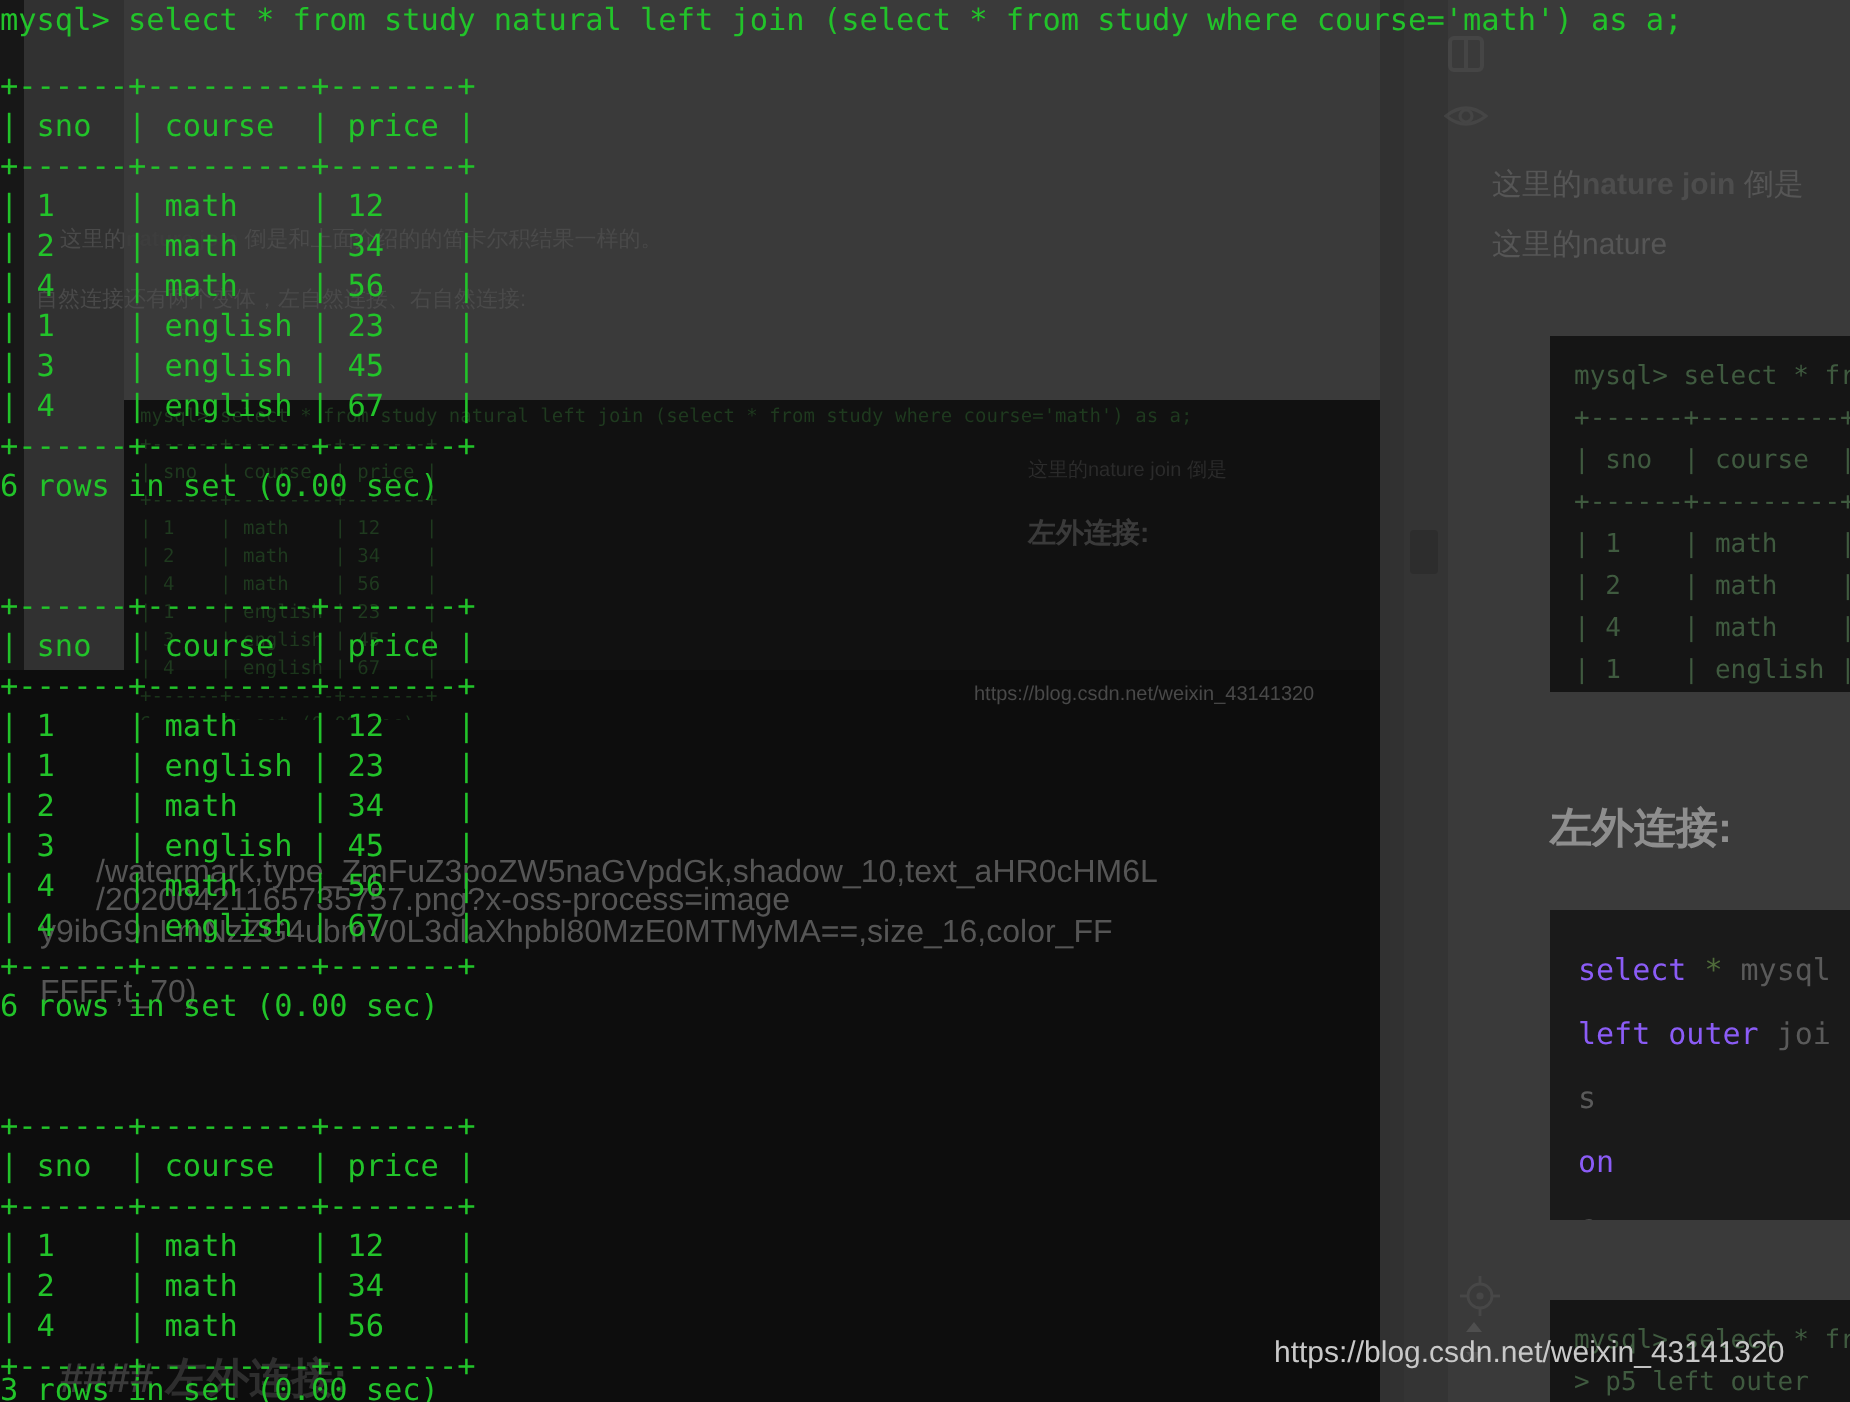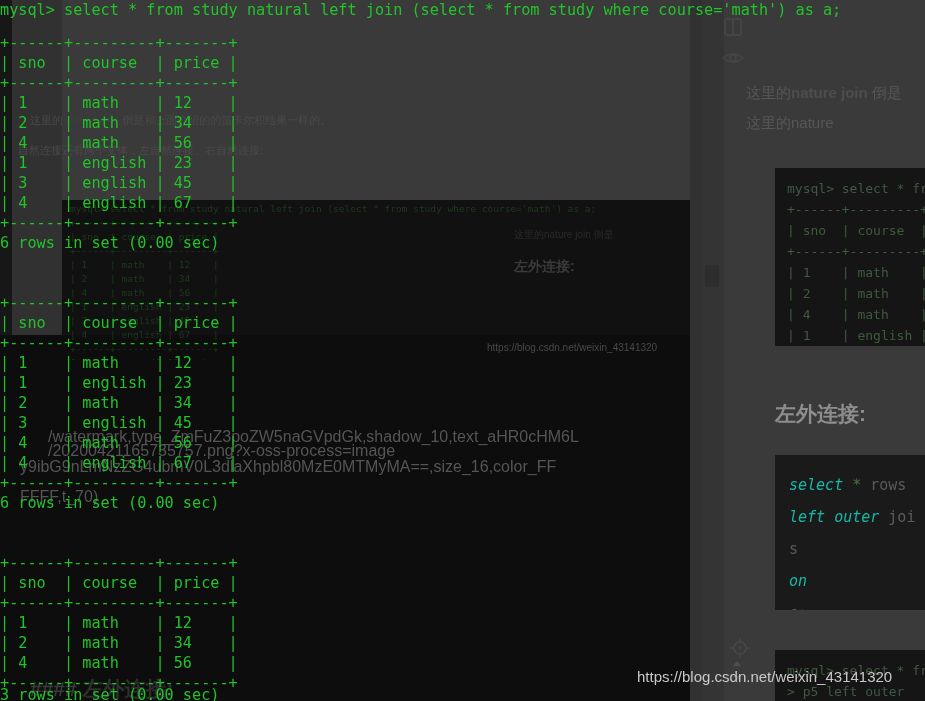--- a/index.html
+++ b/index.html
@@ -76,21 +76,21 @@
     font-family:"DejaVu Sans Mono",monospace;
     font-size:13px;line-height:21px;white-space:pre;color:#3f5a3f;
     padding:10px 12px;box-sizing:border-box;overflow:hidden;
   }
   .pv-code2{
     position:absolute;background:#1a1a1a;
     font-family:"DejaVu Sans Mono",monospace;
     font-size:15px;line-height:32px;white-space:pre;
     padding:14px 14px;box-sizing:border-box;overflow:hidden;
   }
-  .kw{color:#14b8a6;font-style:italic;}
+  .kw{color:#8b5cf6;}
   .op{color:#4f6b3a;}
   .id{color:#5a5a5a;}
 
   .pv-scroll{
     position:absolute;left:15px;top:265px;width:14px;height:22px;
     background:#2d2d2d;border-radius:2px;
   }
 
   
   #mini-shot{
@@ -229,21 +229,21 @@
 | 2    | math    | 34
 | 4    | math    | 56
 | 1    | english | 23
 | 3    | english | 45
 | 4    | english | 67
 +------+---------+-----
 6 rows in set (0.00 se</div>
 
   <div class="pv-h" style="left:85px;top:400px;">左外连接:</div>
 
-  <div class="pv-code2" style="left:85px;top:455px;width:175px;height:155px;"><span class="kw">select</span><span class="op"> * </span><span class="id">rows</span>
+  <div class="pv-code2" style="left:85px;top:455px;width:175px;height:155px;"><span class="kw">select</span><span class="op"> * </span><span class="id">mysql</span>
 <span class="kw">left outer</span><span class="id"> joi</span>
 <span class="id">s</span>
 <span class="kw">on</span>
 <span class="id">c;</span></div>
 
   <div class="pv-code" style="left:85px;top:650px;width:175px;height:51px;">mysql&gt; select * from
 &gt; p5 left outer</div>
 </div>
 
 <div id="term-topline"><span>mysql&gt; select * from study natural left join (select * from study where course='math') as a;</span></div>

